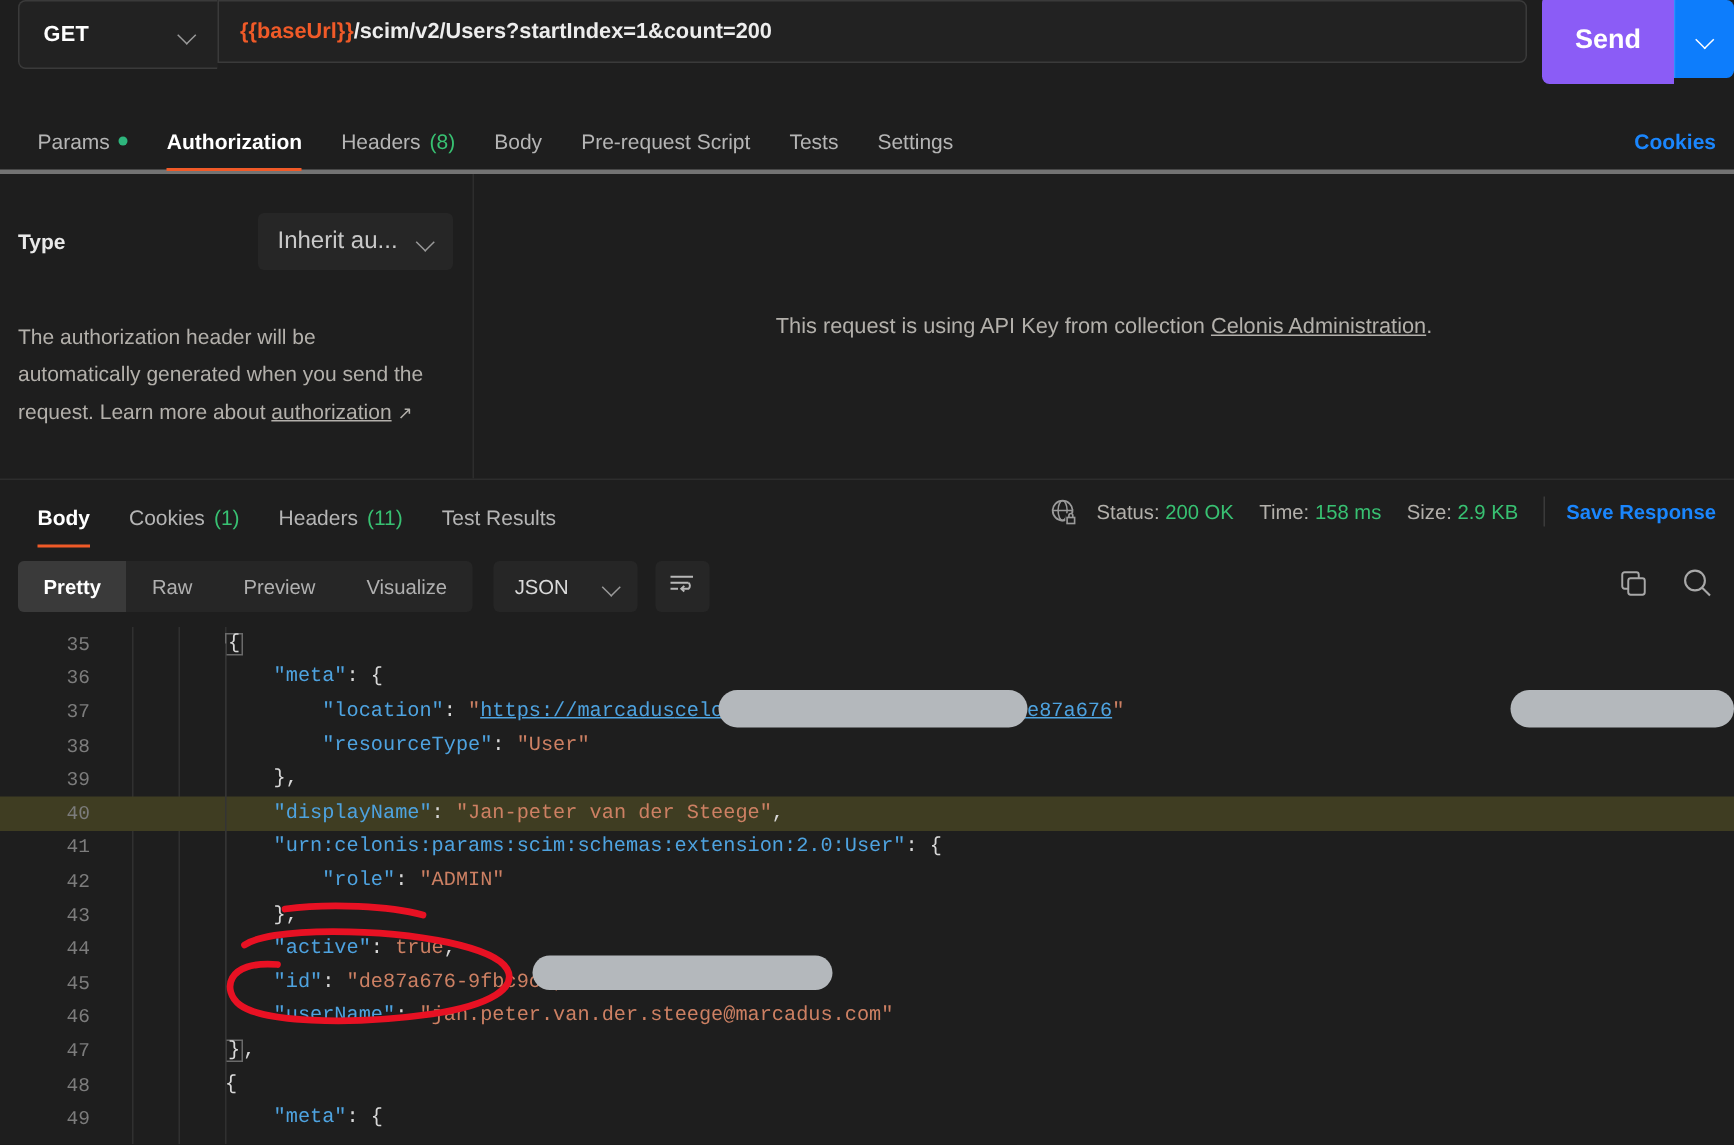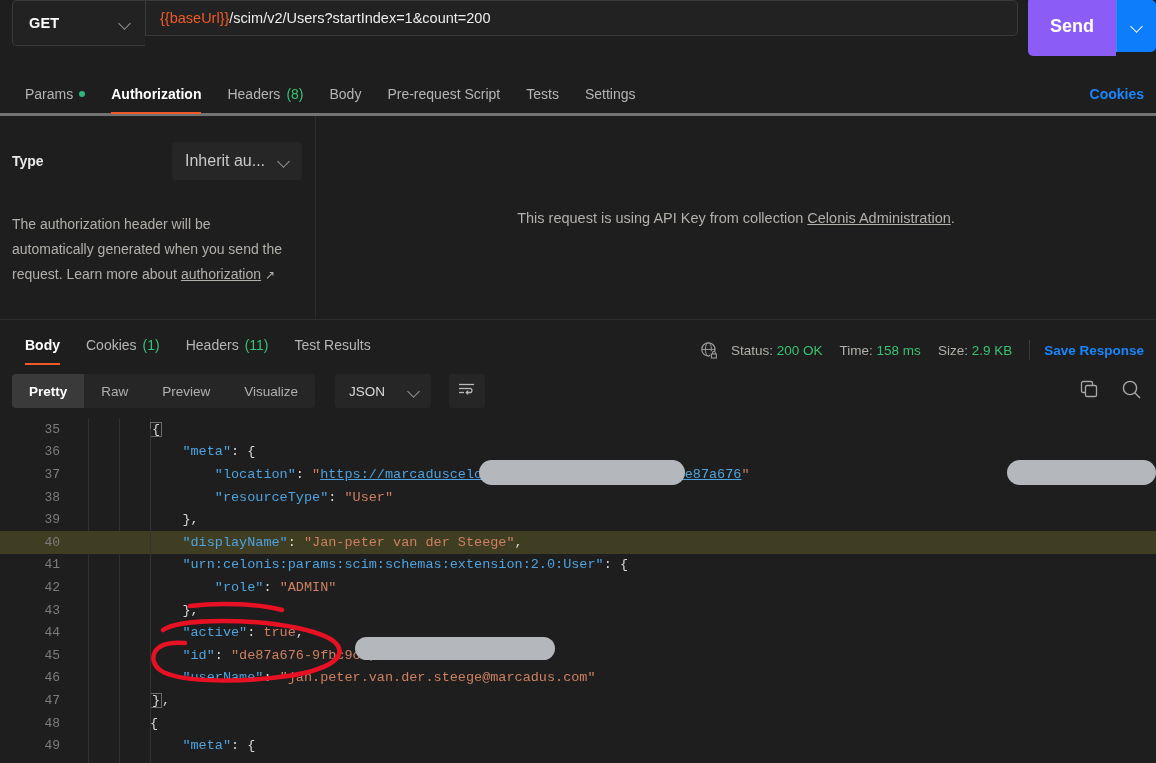--- a/index.html
+++ b/index.html
@@ -31,29 +31,30 @@
   }
   .method-label { font-size: 14.5px; font-weight: bold; color: #ffffff; letter-spacing: .2px; }
   .chev { width: 12px; height: 12px; position: relative; flex: 0 0 12px; }
   .chev::before {
     content: ""; position: absolute; left: 1px; top: 2px;
     width: 8px; height: 8px;
     border-right: 1.6px solid #9a9a9a; border-bottom: 1.6px solid #9a9a9a;
     transform: rotate(45deg);
   }
   .url-input {
-    flex: 1 1 auto; height: 36px;
+    flex: 1 1 auto; height: 42px;
     background: #222;
     border: 1px solid #3a3a3a;
     border-radius: 0 5px 5px 0;
     display: flex; align-items: center;
     padding: 0 14px;
     font-size: 14.5px;
     overflow: hidden; white-space: nowrap;
     cursor: text;
+    font-weight: bold;
   }
   .var { color: #f05a28; }
   .url-rest { color: #ededed; }
   .send-wrap { display: flex; align-items: center; margin-left: 10px; height: 52px; }
   .send-btn {
     background: #8b5cf6; color: #fff;
     height: 59px; width: 88px;
     display: flex; align-items: center; justify-content: center;
     font-size: 18px; font-weight: bold;
     border-radius: 5px 0 0 5px;
@@ -119,34 +120,34 @@
   .auth-right { flex: 1 1 auto; display: flex; align-items: center; justify-content: center; }
   .auth-note { font-size: 14.5px; color: #b3b0ab; }
   .auth-note a { color: #b3b0ab; text-decoration: underline; cursor: pointer; }
 
   
   .resphead {
     flex: 0 0 44px; display: flex; align-items: flex-end;
     padding: 0 12px; position: relative;
   }
   .meta-right {
-    position: absolute; right: 12px; bottom: 4px;
+    position: absolute; right: 12px; bottom: 13px;
     display: flex; align-items: center; gap: 0;
     font-size: 13.5px; color: #b3b0ab;
   }
   .globe-lock { margin-right: 12px; display:flex; align-items:center; }
   .meta-item { margin-right: 17px; white-space: nowrap; }
   .meta-val { color: #38c172; }
   .meta-sep { width: 1px; height: 20px; background: #3a3a3a; margin: 0 14px 0 0; }
   .save-resp { color: #1a86fd; font-weight: bold; cursor: pointer; font-size: 13.5px; }
 
   
   .viewbar {
     flex: 0 0 54px; display: flex; align-items: center;
-    padding: 0 12px; position: relative; gap: 6px;
+    padding: 0 12px; position: relative;
   }
   .seg {
     display: flex; align-items: center;
     background: #262626; border-radius: 4px; height: 34px; overflow: hidden;
   }
   .seg-item {
     height: 34px; display: flex; align-items: center; padding: 0 17px;
     font-size: 13.5px; color: #b0b0b0; cursor: pointer;
   }
   .seg-item.active { background: #3a3a3a; color: #fff; font-weight: bold; }

